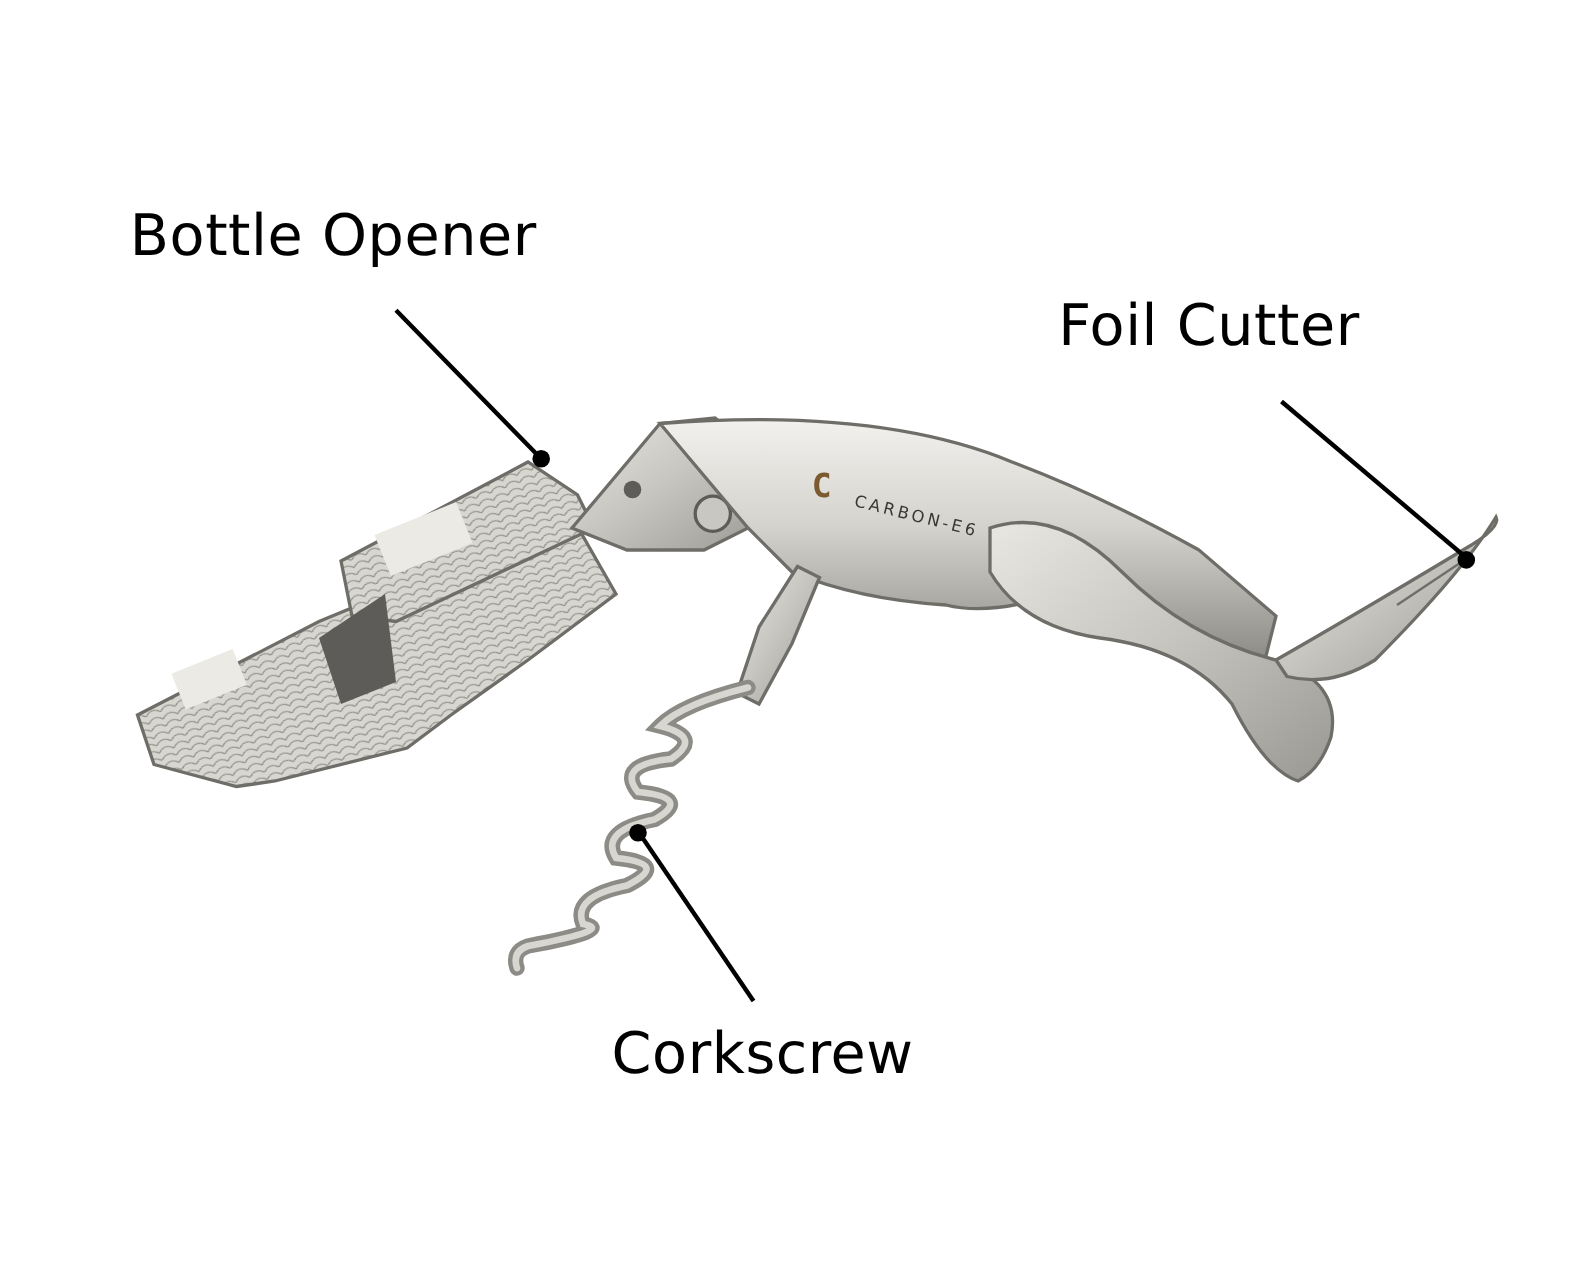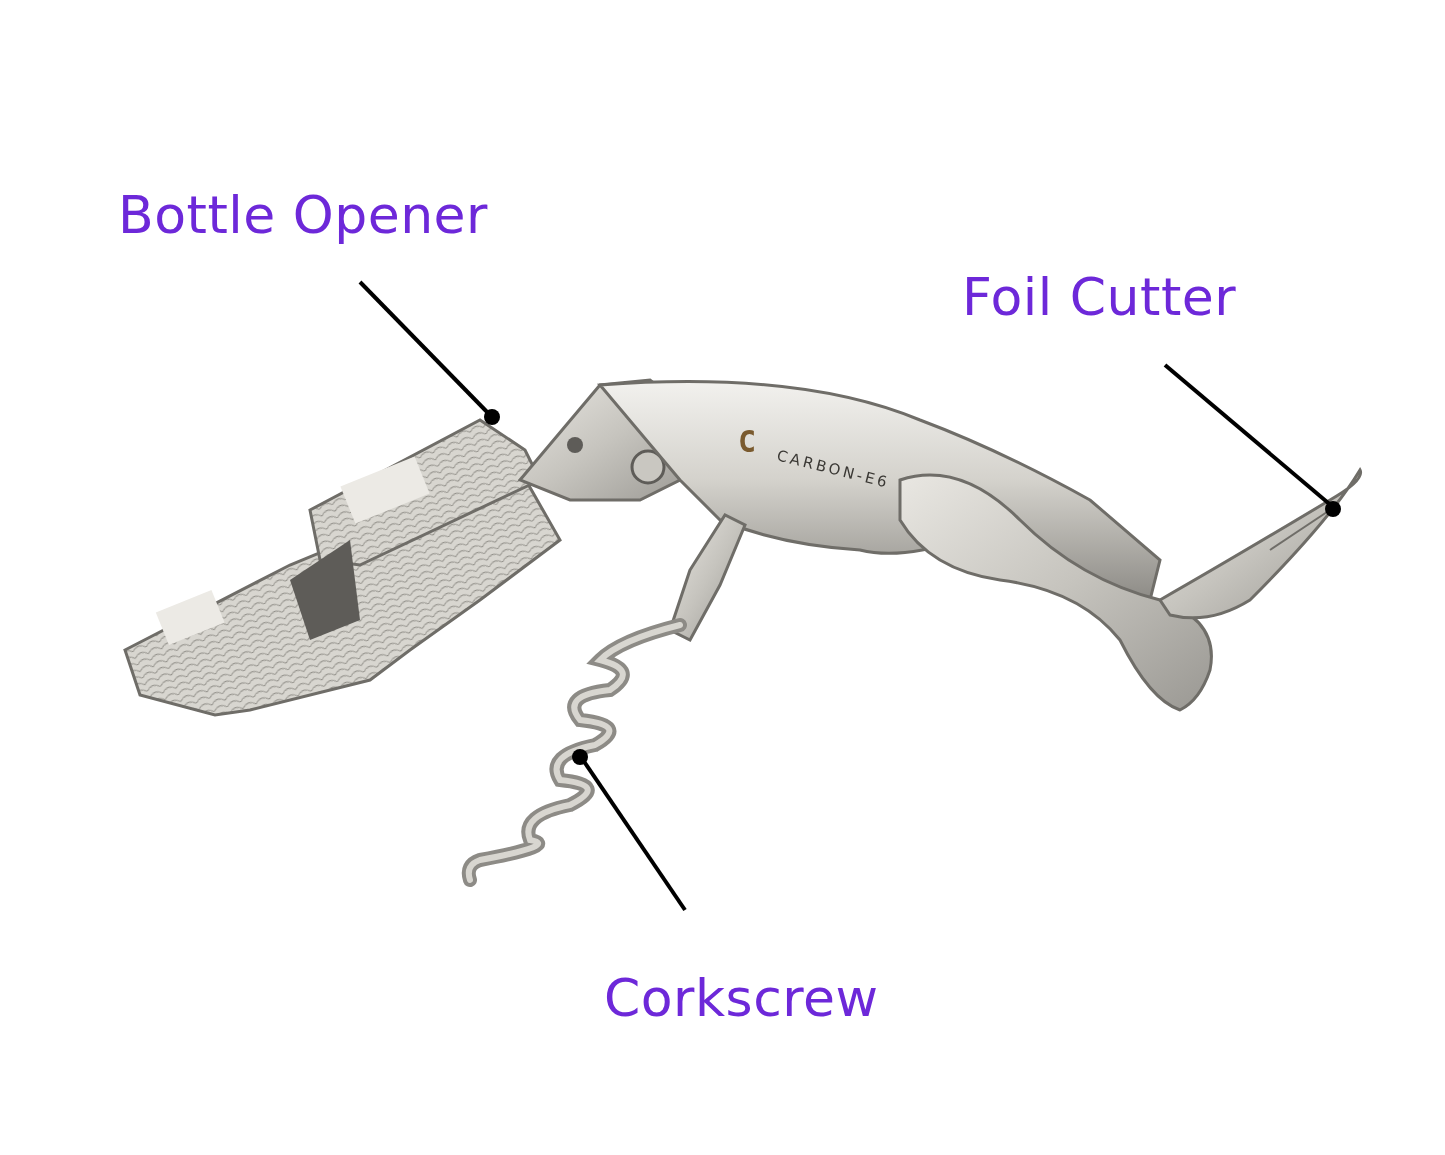--- a/index.html
+++ b/index.html
@@ -1,19 +1,19 @@
 <!DOCTYPE html>
 <html><head>
   <meta charset="utf-8">
   <style>
     html, body { margin: 0; padding: 0; background: #ffffff; }
     body { width: 1445px; height: 1155px; position: relative; overflow: hidden;
            font-family: "DejaVu Sans", sans-serif; }
     .stage { position: absolute; left: 0; top: 0; width: 1445px; height: 1155px; }
-    .label { position: absolute; color: #6d28d9; font-size: 52px; font-weight: 500; letter-spacing: 0.5px;
+    .label { position: absolute; color: #000000; font-size: 52px; font-weight: 500; letter-spacing: 0.5px;
              white-space: nowrap; }
     svg { position: absolute; left: 0; top: 0; }
   </style>
 </head>
 <body>
 
 <div class="stage">
 
   <svg width="1445" height="1155" viewBox="0 0 1445 1155">
     <defs>
@@ -75,15 +75,15 @@
 
       <line x1="583" y1="760" x2="685" y2="910" stroke="#000" stroke-width="4"></line>
       <circle cx="580" cy="757" r="8" fill="#000"></circle>
     </g>
   </svg>
 
   <div class="label" style="left:118px; top:185px;">Bottle Opener</div>
 
   <div class="label" style="left:962px; top:267px;text-align:right;">Foil Cutter</div>
 
-  <div class="label" style="left:604px; top:928px;margin-top:40px;">Corkscrew</div>
+  <div class="label" style="left:556px; top:928px;">Corkscrew</div>
 
 </div>
 
 </body></html>

